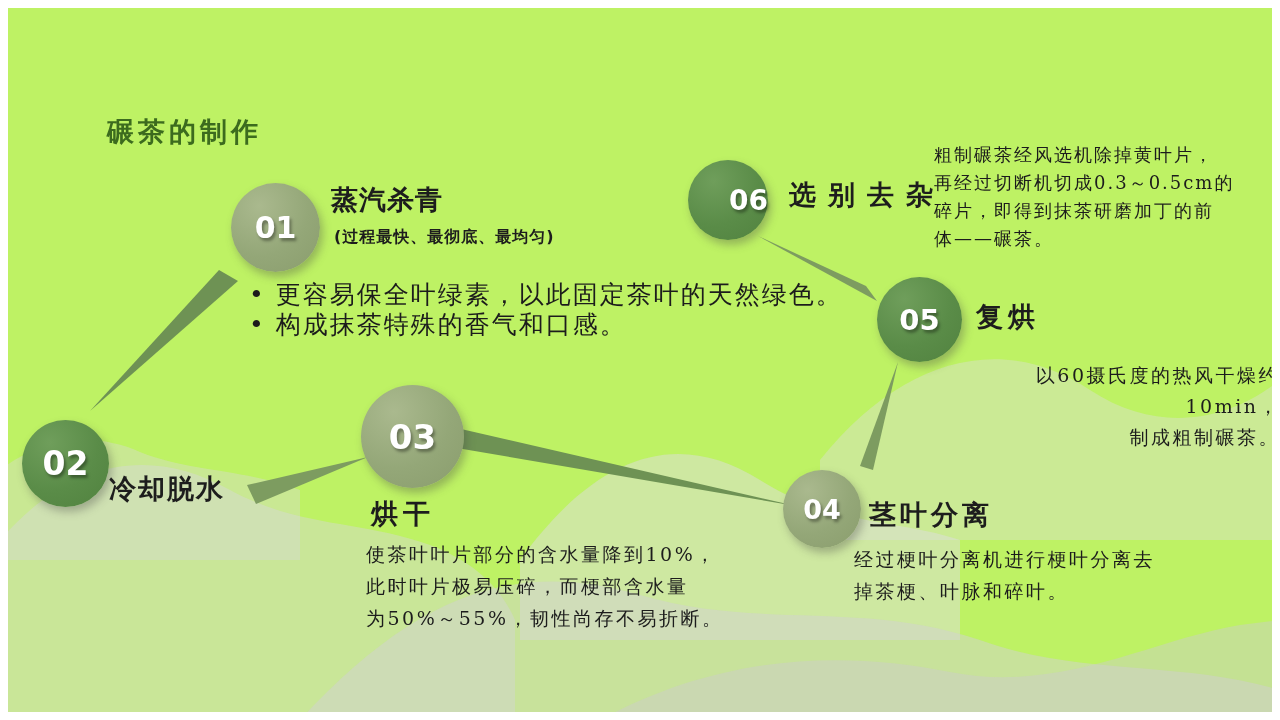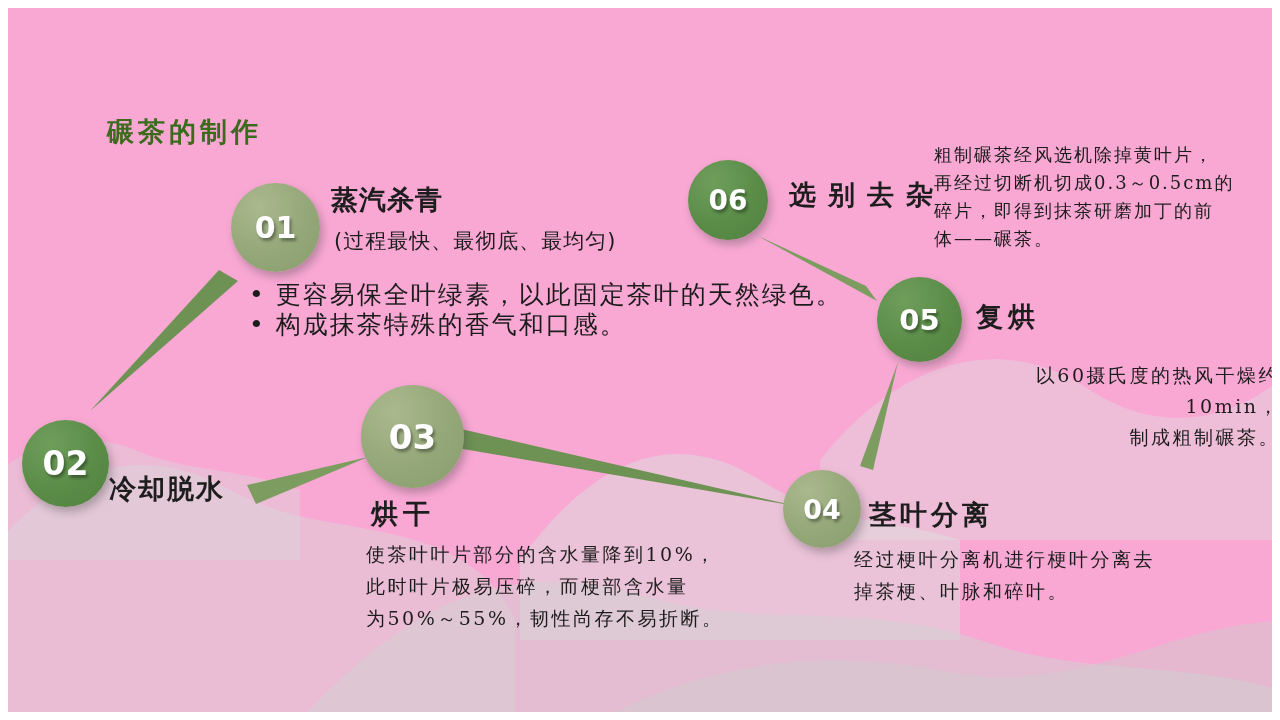--- a/index.html
+++ b/index.html
@@ -1,21 +1,21 @@
 <!DOCTYPE html>
 <html><head>
 <meta charset="utf-8">
 <style>
   html,body{margin:0;padding:0;}
   body{
     width:1280px;height:720px;position:relative;overflow:hidden;
     background:#ffffff;
     font-family:"DejaVu Sans","Liberation Sans",sans-serif;
   }
-  .slide{position:absolute;inset:0;background:#f9a8d4;}
+  .slide{position:absolute;inset:0;background:#bef264;}
   .frame{position:absolute;inset:0;border:8px solid #ffffff;pointer-events:none;z-index:50;}
   .bg-svg{position:absolute;inset:0;z-index:0;}
   .conn-svg{position:absolute;inset:0;z-index:1;}
 
   .abs{position:absolute;}
 
   .slide-title{
     left:107px;top:114px;
     font-size:27px;font-weight:700;letter-spacing:4px;
     color:#3c6b1e;z-index:3;
@@ -32,37 +32,37 @@
     color:#ffffff;font-weight:700;
     text-shadow:2px 3px 3px rgba(0,0,0,.35);
     font-family:"DejaVu Sans","Liberation Sans",sans-serif;
   }
 
   .step-title{
     font-weight:700;color:#1d1d1d;z-index:3;
     font-size:27px;line-height:1.1;white-space:nowrap;
   }
   .step-sub{
-    font-weight:400;color:#1d1d1d;z-index:3;
-    font-size:21px;letter-spacing:1px;white-space:nowrap;
+    font-weight:700;color:#1d1d1d;z-index:3;
+    font-size:16px;letter-spacing:1px;white-space:nowrap;
   }
   .kai{
     font-family:"DejaVu Serif","Liberation Serif",serif;
     color:#1c1c1c;z-index:3;
     font-size:19px;letter-spacing:2.5px;line-height:32px;
     white-space:pre-line;
   }
 
   
   .c01{left:231px;top:183px;width:89px;height:89px;} .c01 .num{font-size:30px;}
   .c02{left:22px; top:420px;width:87px;height:87px;} .c02 .num{font-size:33px;}
   .c03{left:361px;top:385px;width:103px;height:103px;} .c03 .num{font-size:34px;}
   .c04{left:783px;top:470px;width:78px;height:78px;} .c04 .num{font-size:27px;}
   .c05{left:877px;top:277px;width:85px;height:85px;} .c05 .num{font-size:29px;}
-  .c06{left:688px;top:160px;width:80px;height:80px;} .c06 .num{font-size:28px;}
+  .c06{left:688px;top:160px;width:80px;height:80px;justify-content:flex-end;} .c06 .num{font-size:28px;}
 
   
   .t01{left:331px;top:185px;letter-spacing:1px;}
   .sub01{left:334px;top:227px;}
   .t02{left:109px;top:474px;letter-spacing:2px;}
   .t03{left:371px;top:499px;letter-spacing:5px;}
   .t04{left:869px;top:500px;letter-spacing:4px;}
   .t05{left:976px;top:302px;letter-spacing:5px;}
   .t06{left:789px;top:180px;letter-spacing:12px;}
 

